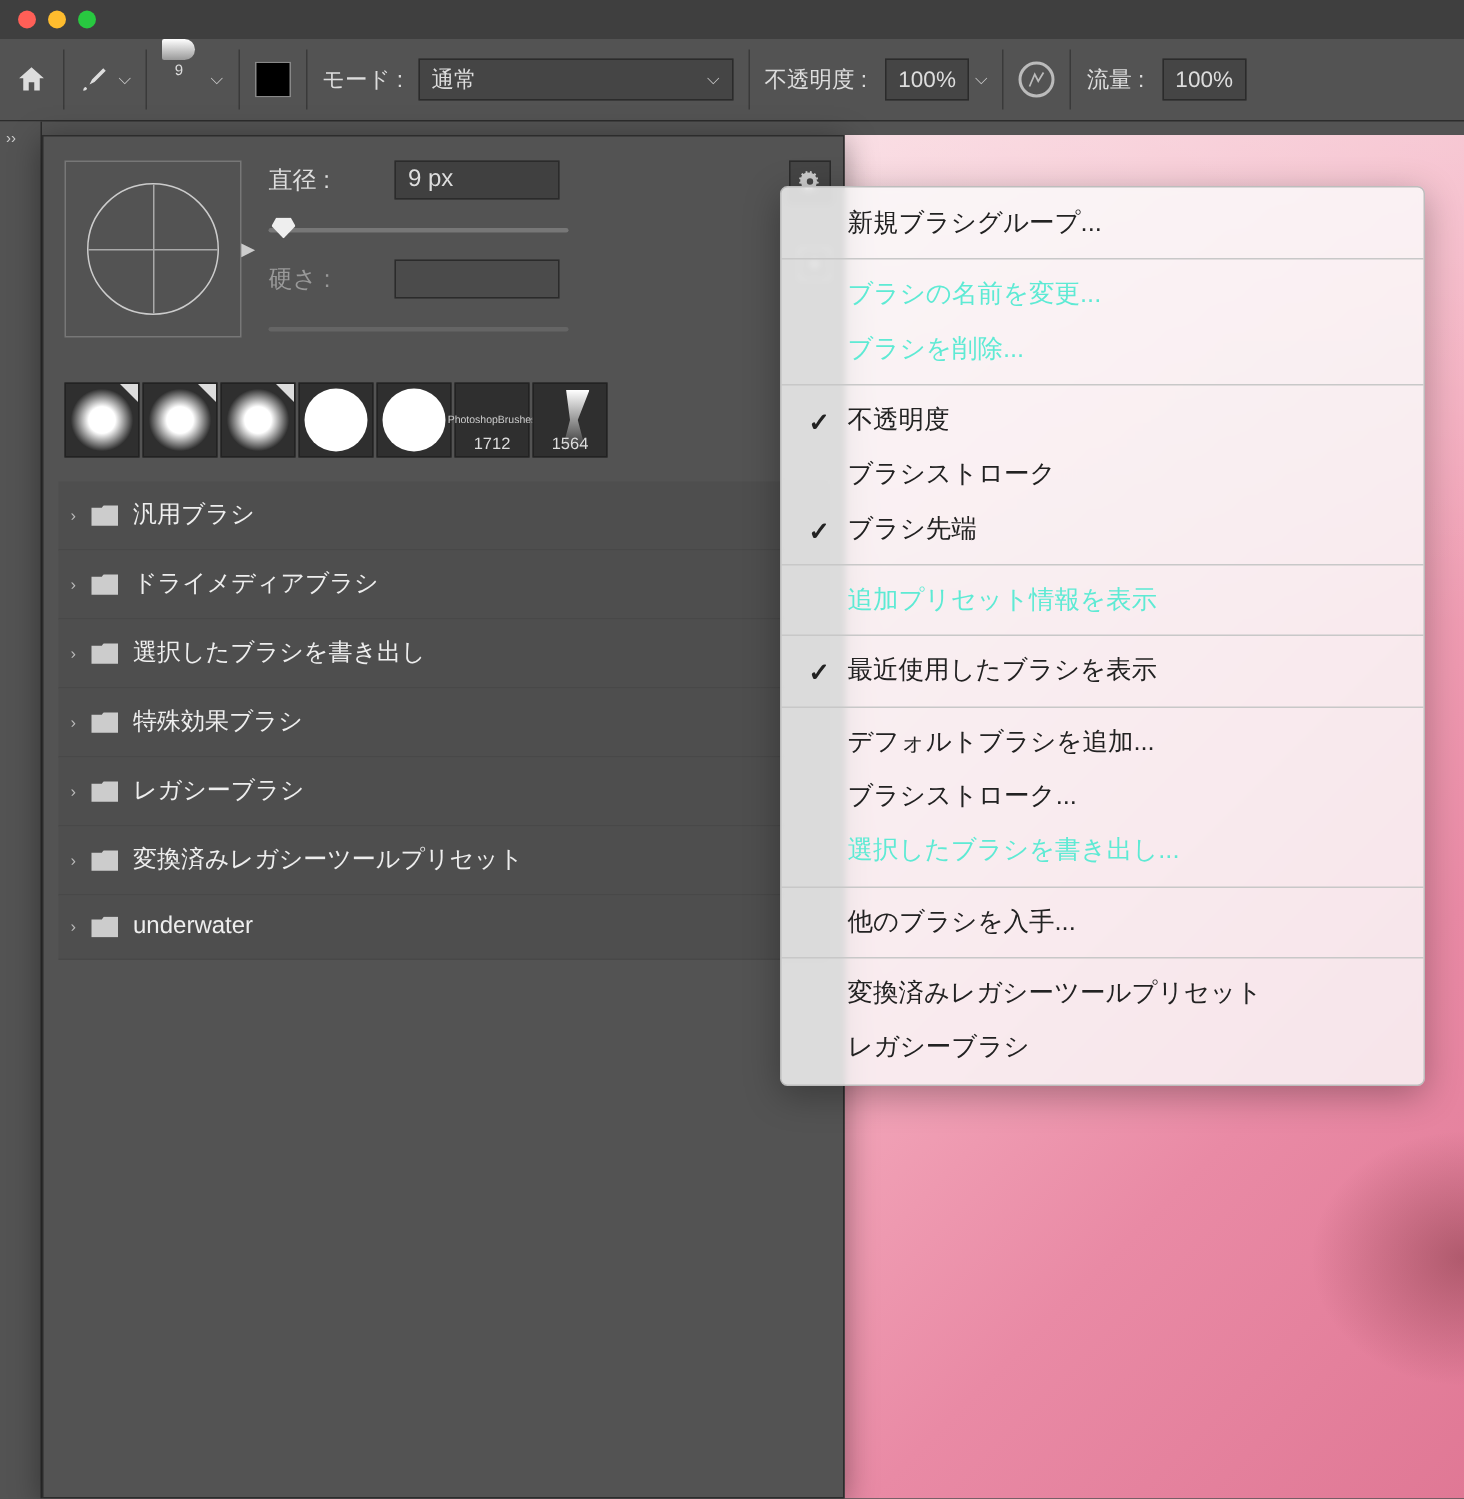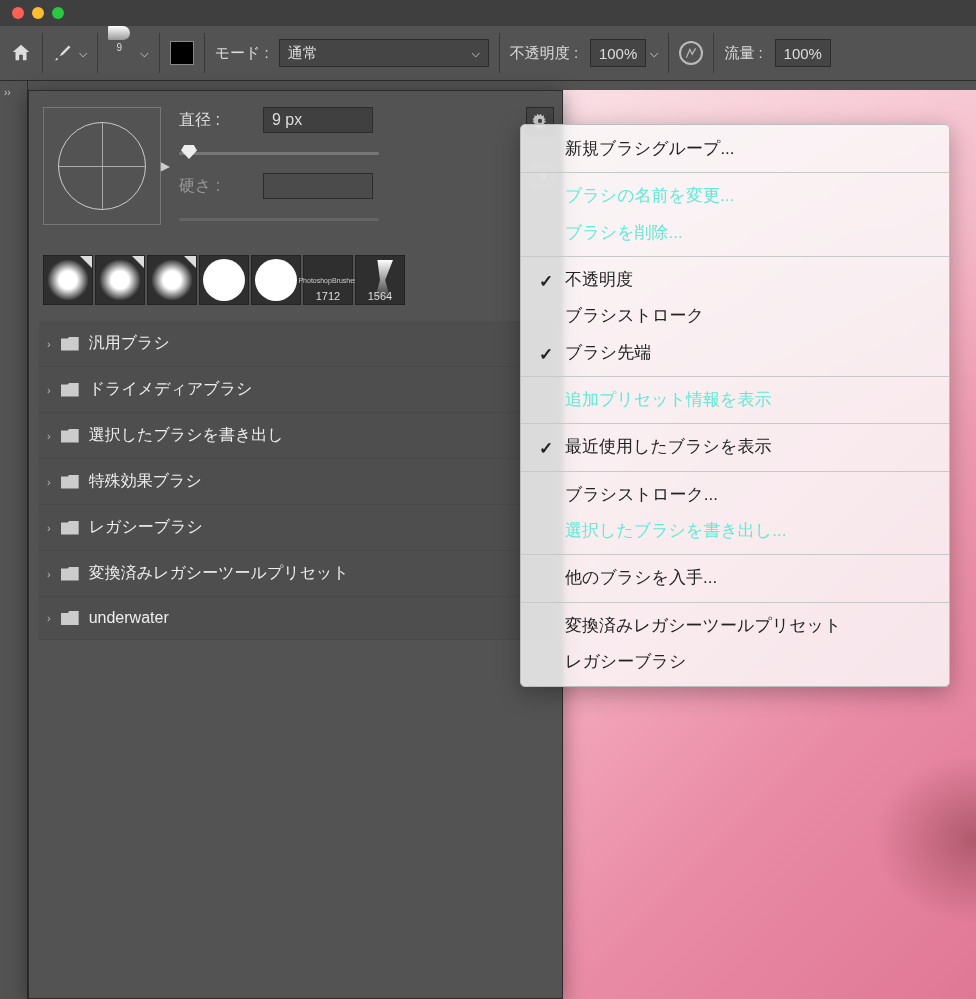--- a/index.html
+++ b/index.html
@@ -266,20 +266,21 @@
     <div class="mi disabled"><span>ブラシを削除...</span></div>
     <hr>
     <div class="mi"><span class="check">✓</span><span>不透明度</span></div>
     <div class="mi"><span>ブラシストローク</span></div>
     <div class="mi"><span class="check">✓</span><span>ブラシ先端</span></div>
     <hr>
     <div class="mi disabled"><span>追加プリセット情報を表示</span></div>
     <hr>
     <div class="mi"><span class="check">✓</span><span>最近使用したブラシを表示</span></div>
     <hr>
+    <div class="mi"><span>デフォルトブラシを追加...</span></div>
     <div class="mi"><span>ブラシストローク...</span></div>
     <div class="mi disabled"><span>選択したブラシを書き出し...</span></div>
     <hr>
     <div class="mi"><span>他のブラシを入手...</span></div>
     <hr>
     <div class="mi"><span>変換済みレガシーツールプリセット</span></div>
     <div class="mi"><span>レガシーブラシ</span></div>
   </div>
 
 </body></html>

